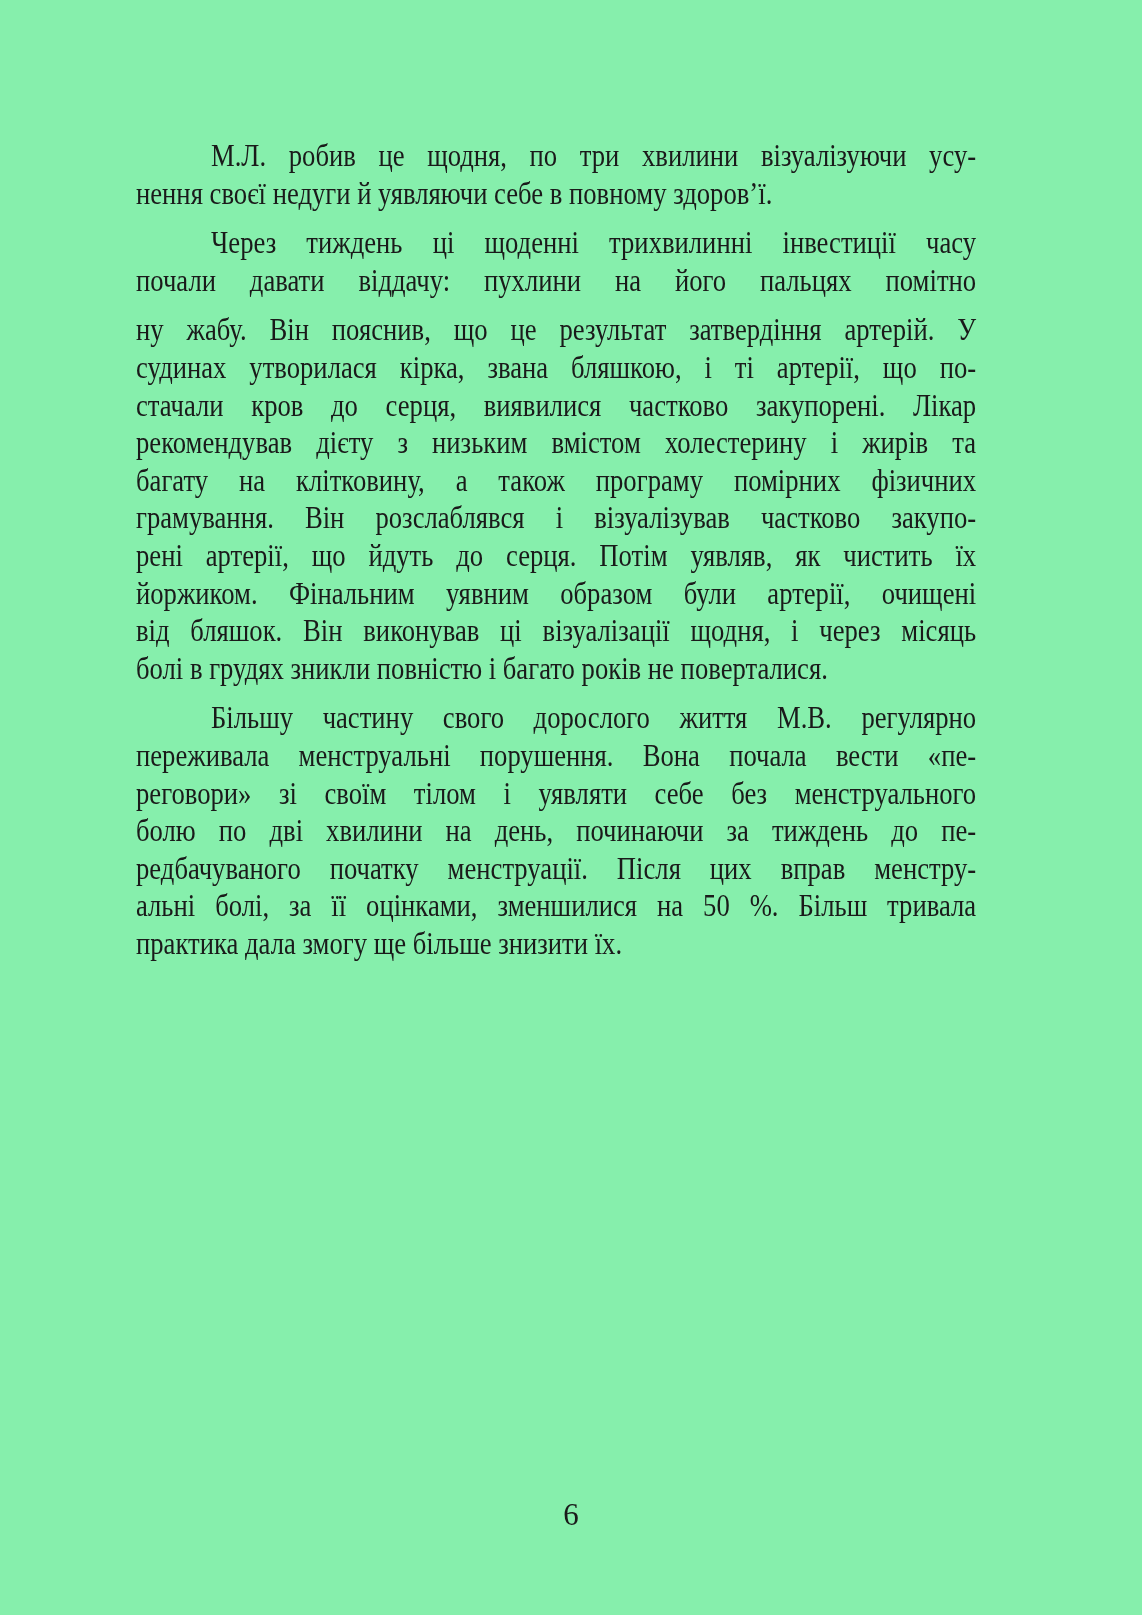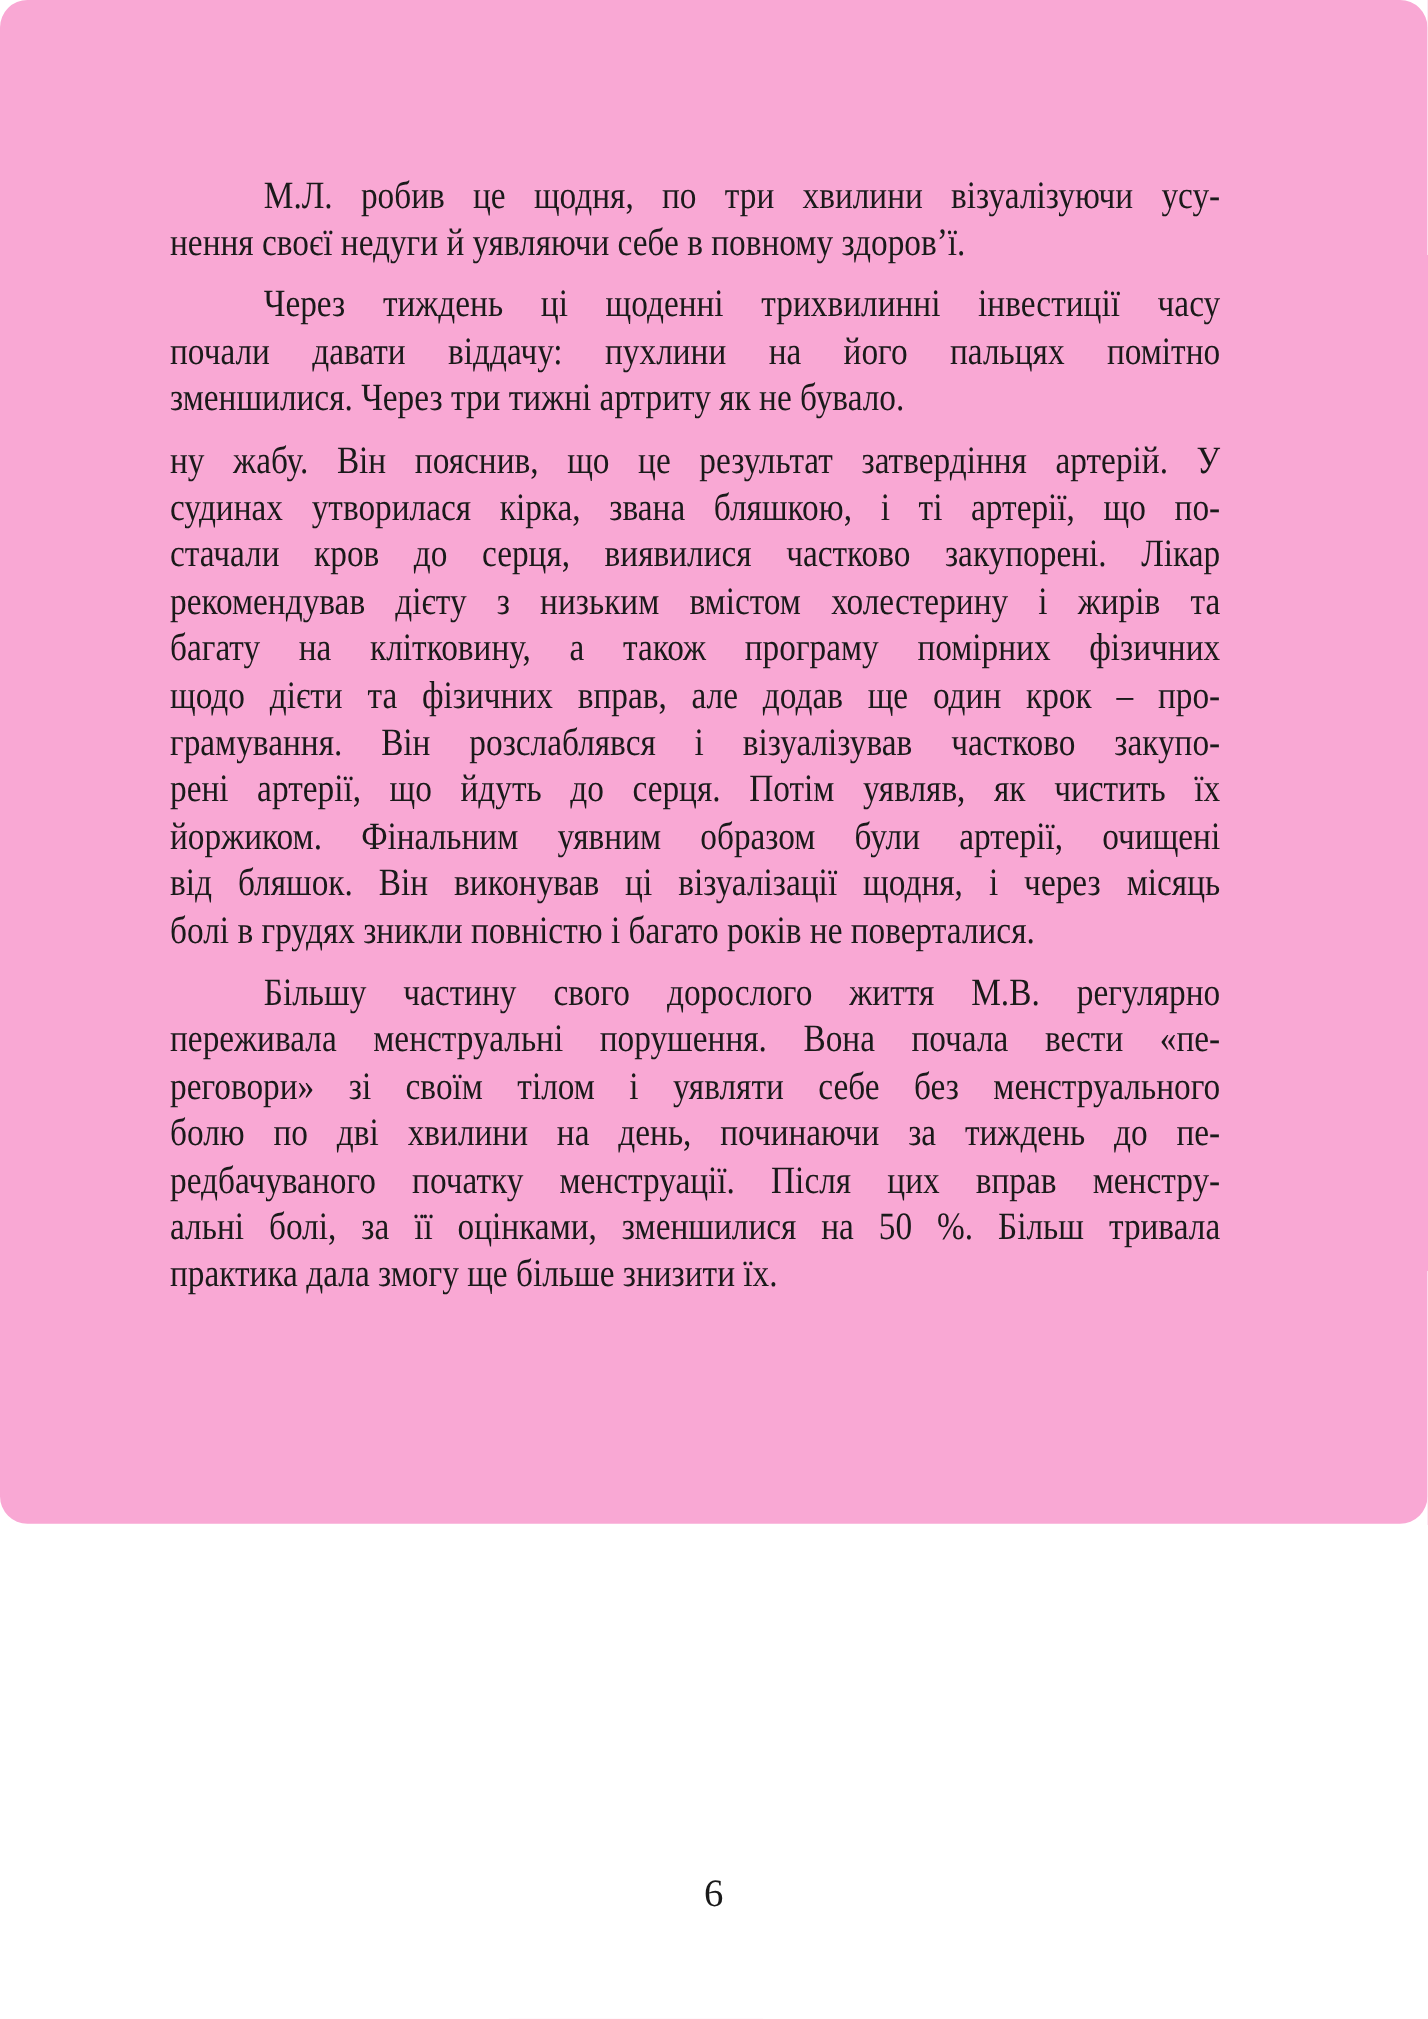--- a/index.html
+++ b/index.html
@@ -12,23 +12,22 @@
       height: 1615px;
       position: relative;
       overflow: hidden;
       font-family: "Liberation Serif", "DejaVu Serif", serif;
       color: #1a1a1a;
     }
     .page {
       position: absolute;
       left: 0; top: 0;
       width: 1142px;
-      height: 1219px;
-      background: #f9a8d4;
-      border-radius: 22px;
+      height: 1615px;
+      background: #86efac;
     }
     .text-block {
       position: absolute;
       left: 136px;
       top: 137px;
       width: 840px;
     }
     .para {
       margin: 0 0 12px 0;
     }
@@ -79,30 +78,28 @@
   <div class="text-block">
 
     <p class="para">
       <span class="line first"><span>М.Л. робив це щодня, по три хвилини візуалізуючи усу-</span></span>
       <span class="line last"><span>нення своєї недуги й уявляючи себе в повному здоров’ї.</span></span>
     </p>
 
     <p class="para">
       <span class="line first"><span>Через тиждень ці щоденні трихвилинні інвестиції часу</span></span>
       <span class="line"><span>почали давати віддачу: пухлини на його пальцях помітно</span></span>
-      <span class="line last"><span>зменшилися. Через три тижні артриту як не бувало.</span></span>
     </p>
 
     <p class="para">
       <span class="line"><span>ну жабу. Він пояснив, що це результат затвердіння артерій. У</span></span>
       <span class="line"><span>судинах утворилася кірка, звана бляшкою, і ті артерії, що по-</span></span>
       <span class="line"><span>стачали кров до серця, виявилися частково закупорені. Лікар</span></span>
       <span class="line"><span>рекомендував дієту з низьким вмістом холестерину і жирів та</span></span>
       <span class="line"><span>багату на клітковину, а також програму помірних фізичних</span></span>
-      <span class="line"><span>щодо дієти та фізичних вправ, але додав ще один крок  – про-</span></span>
       <span class="line"><span>грамування. Він розслаблявся і візуалізував частково закупо-</span></span>
       <span class="line"><span>рені артерії, що йдуть до серця. Потім уявляв, як чистить їх</span></span>
       <span class="line"><span>йоржиком. Фінальним уявним образом були артерії, очищені</span></span>
       <span class="line"><span>від бляшок. Він виконував ці візуалізації щодня, і через місяць</span></span>
       <span class="line last"><span>болі в грудях зникли повністю і багато років не поверталися.</span></span>
     </p>
 
     <p class="para">
       <span class="line first"><span>Більшу частину свого дорослого життя М.В. регулярно</span></span>
       <span class="line"><span>переживала менструальні порушення. Вона почала вести «пе-</span></span>

